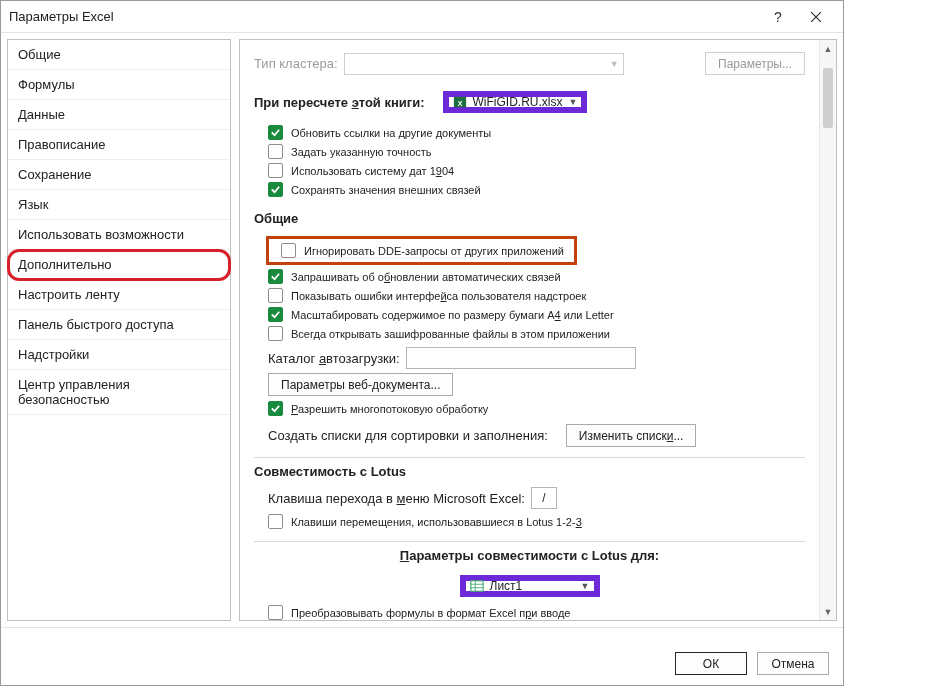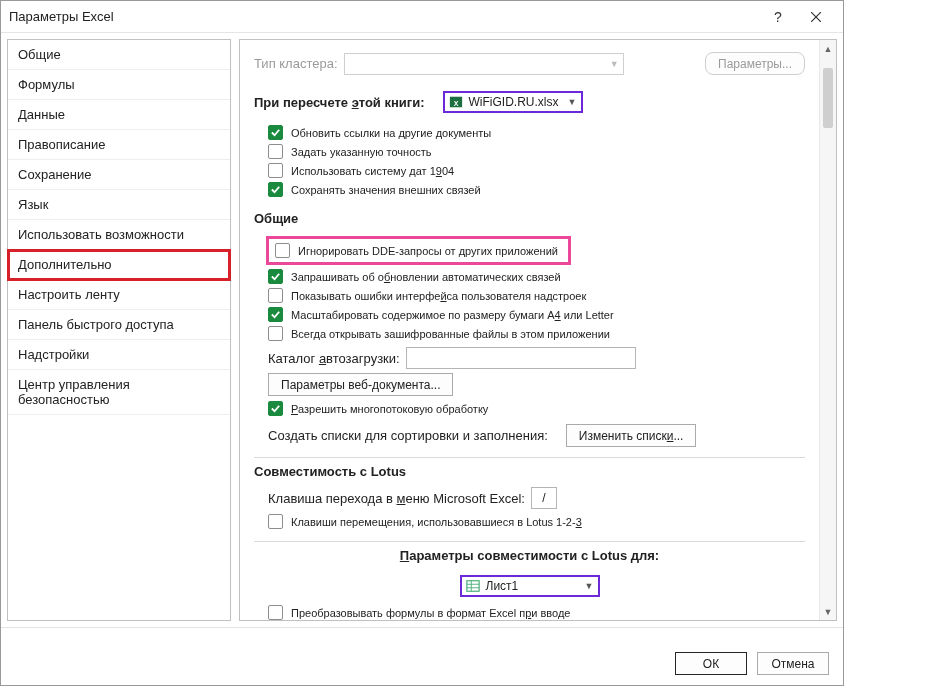--- a/index.html
+++ b/index.html
@@ -56,20 +56,21 @@
     padding: 7px 10px;
     border-bottom: 1px solid #eee;
     font-size: 13px;
     cursor: default;
   }
   .sidebar-item.highlight {
     outline: 3px solid #d6202a;
     outline-offset: -2px;
     position: relative;
     z-index: 2;
+    border-radius: 11px;
   }
   .content-area {
     flex: 1;
     border: 1px solid #c0c0c0;
     position: relative;
     display: flex;
     min-width: 0;
   }
   .content-scroll {
     flex: 1;
@@ -116,49 +117,49 @@
   .btn {
     border: 1px solid #aaa;
     background: #fdfdfd;
     height: 23px;
     padding: 0 12px;
     font-size: 12px;
     display: inline-flex;
     align-items: center;
     cursor: default;
   }
-  .btn.disabled { color: #9a9a9a; border-color: #cfcfcf; border-radius: 8px; }
+  .btn.disabled { color: #9a9a9a; border-color: #cfcfcf; }
   .section-title { font-weight: 600; margin: 12px 0 8px; }
   .under { text-decoration: underline; text-decoration-thickness: 1px; }
   .chk {
     display: flex; align-items: center; gap: 8px;
     padding: 2px 0;
     font-size: 11px;
   }
   .chk .box {
     width: 15px; height: 15px;
     border: 1px solid #8d8d8d;
     border-radius: 2px;
     display: inline-flex; align-items: center; justify-content: center;
     flex-shrink: 0;
   }
   .chk .box.checked {
     background: #1a8a3f;
     border-color: #1a8a3f;
   }
   .chk .box.checked svg { width: 11px; height: 11px; }
   .redbox {
-    border: 3px solid #ec4899;
-    padding: 2px 10px 2px 6px;
+    border: 3px solid #c2410c;
+    padding: 2px 10px 2px 12px;
     margin: 2px 0 2px -2px;
     display: inline-block;
   }
   .dropdown {
     display: inline-flex; align-items: center;
-    border: 2px solid #6d28d9; height: 22px;
+    border: 6px solid #6d28d9; height: 22px;
     padding: 0 4px; gap: 6px; min-width: 140px;
     font-size: 12px;
   }
   .dropdown svg.icon { width: 14px; height: 14px; }
   .dropdown .caret { margin-left: auto; font-size: 9px; color: #555; }
   .divider { border-top: 1px solid #d9d9d9; margin: 10px 0 6px; }
   .footer {
     border-top: 1px solid #e3e3e3;
     display: flex; justify-content: flex-end; gap: 10px;
     padding: 24px 14px 10px;

